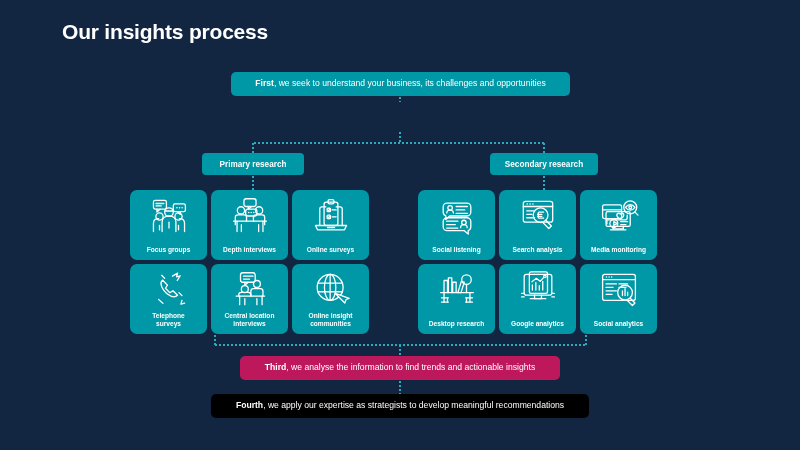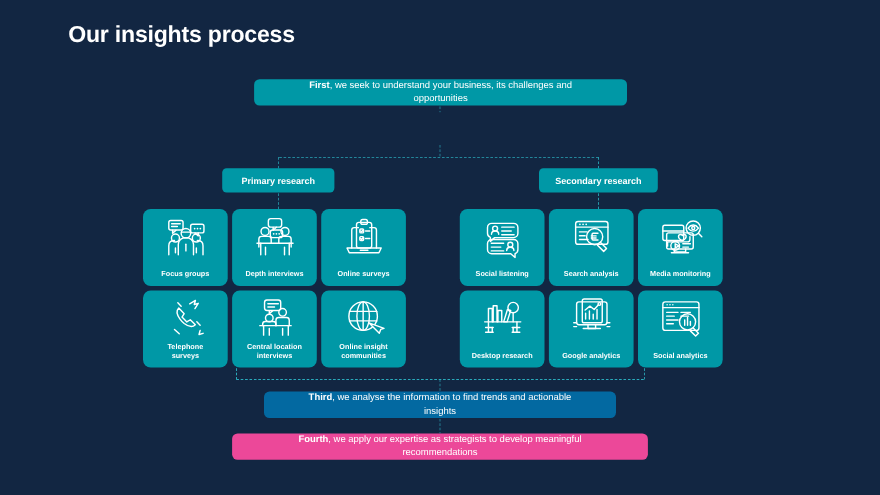--- a/index.html
+++ b/index.html
@@ -61,37 +61,37 @@
     position: absolute;
     border-radius: 5px;
     display: flex;
     align-items: center;
     justify-content: center;
     text-align: center;
     font-size: 8.6px;
     line-height: 1.35;
     color: #ffffff;
     box-sizing: border-box;
-    padding: 0 30px;
+    padding: 0 14px;
   }
   .banner b { font-weight: bold; }
   #banner-first {
     left: 231px; top: 72px;
     width: 339px; height: 24px;
     background: #0098a6;
   }
   #banner-third {
     left: 240px; top: 356px;
     width: 320px; height: 24px;
-    background: #0369a1;
+    background: #be185d;
   }
   #banner-fourth {
     left: 211px; top: 394px;
     width: 378px; height: 24px;
-    background: #ec4899;
+    background: #000000;
   }
 
   
   #second-text {
     position: absolute;
     left: 200px;
     top: 101px;
     width: 400px;
     text-align: center;
     font-size: 8.6px;

